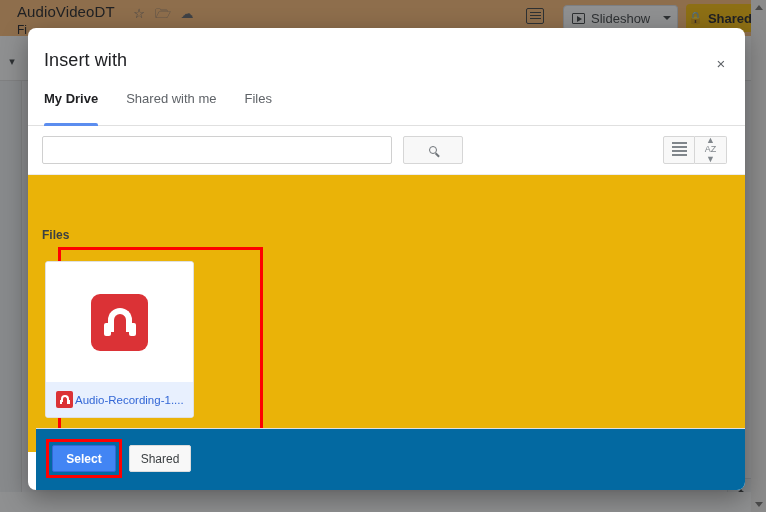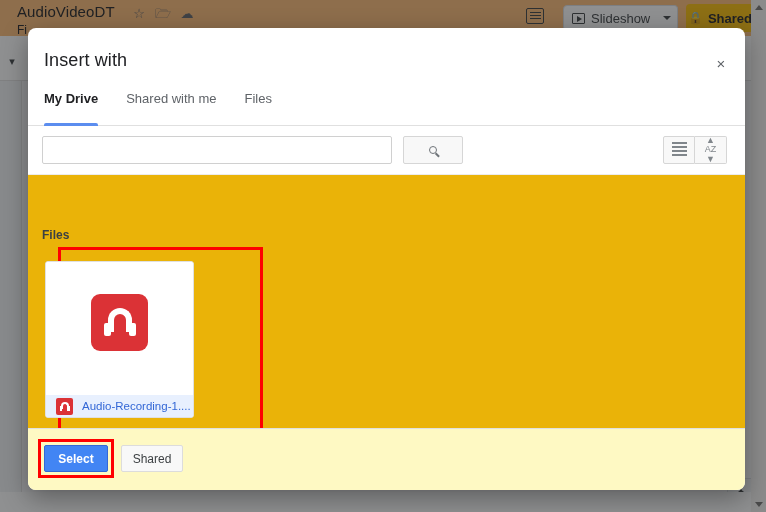--- a/index.html
+++ b/index.html
@@ -241,23 +241,23 @@
     border-bottom: 0; box-sizing: border-box;
   }
   .headset .ear {
     position: absolute; bottom: 0; width: 7px; height: 13px;
     background: #ffffff; border-radius: 2px;
   }
   .headset .ear.l { left: 0; }
   .headset .ear.r { right: 0; }
 
   .file-row {
-    position: absolute; left: 0; bottom: 0; width: 147px; height: 22px;
+    position: absolute; left: 0; bottom: 0; width: 147px; height: 35px;
     background: #e8f0fe; display: flex; align-items: center; padding-left: 10px;
-    gap: 9px;
+    gap: 2px;
   }
   .mini-tile {
     width: 17px; height: 17px; background: #db3236; border-radius: 2px;
     display: flex; align-items: center; justify-content: center; flex: none;
   }
   .mini-headset { position: relative; width: 10px; height: 9px; }
   .mini-headset .band {
     position: absolute; left: 1px; top: 0; width: 8px; height: 7px;
     border: 2px solid #ffffff; border-bottom: 0; border-radius: 4px 4px 0 0;
     box-sizing: border-box;
@@ -265,22 +265,22 @@
   .mini-headset .ear {
     position: absolute; bottom: 0; width: 2.4px; height: 4.5px; background: #fff;
   }
   .mini-headset .ear.l { left: 0; }
   .mini-headset .ear.r { right: 0; }
   .file-name {
     font-size: 11.5px; color: #3367d6; white-space: nowrap; overflow: hidden;
   }
 
   .dlg-footer {
-    position: absolute; left: 0; bottom: 0; width: 717px; height: 62px;
-    border-top: 1px solid #e0e0e0; background: #fef9c3;
+    position: absolute; left: 8px; bottom: 0; width: 717px; height: 62px;
+    border-top: 1px solid #e0e0e0; background: #0369a1;
   }
   .btn-select {
     position: absolute; left: 16px; top: 16px; width: 64px; height: 27px;
     background: #4285f4; border: 1px solid #3367d6; border-radius: 2px;
     color: #ffffff; font-size: 12px; font-weight: bold;
     display: flex; align-items: center; justify-content: center; cursor: pointer;
   }
   .anno-select {
     position: absolute; left: 10px; top: 10px; width: 76px; height: 39px;
     border: 3px solid #ff0000; pointer-events: none;

